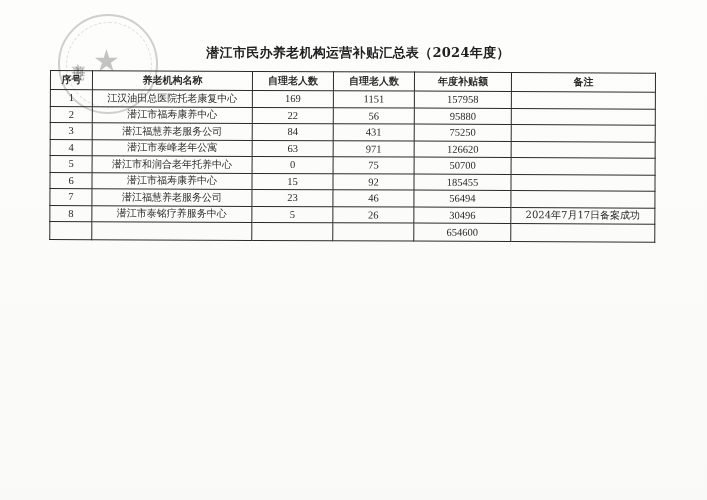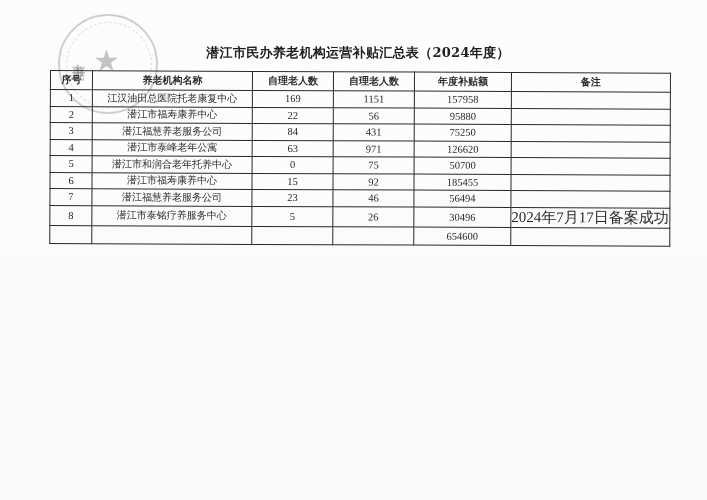--- a/index.html
+++ b/index.html
@@ -89,21 +89,21 @@
       overflow: hidden;
       color: #2a2a2a;
     }
     table.summary th {
       font-weight: bold;
       font-size: 10px;
       height: 18px;
     }
     table.summary tr.total td { height: 17px; }
     .num { font-family: "Liberation Serif", "DejaVu Serif", serif; font-size: 10.5px; }
-    .remark { font-size: 15px; font-family: Liberation Serif, serif; }
+    .remark { font-size: 10px; }
   </style>
 </head>
 <body>
 
 <div class="page">
 
   <div class="seal">
     <div class="seal-inner"></div>
     <span class="seal-text">市养老</span>
     <span class="seal-star">★</span>

